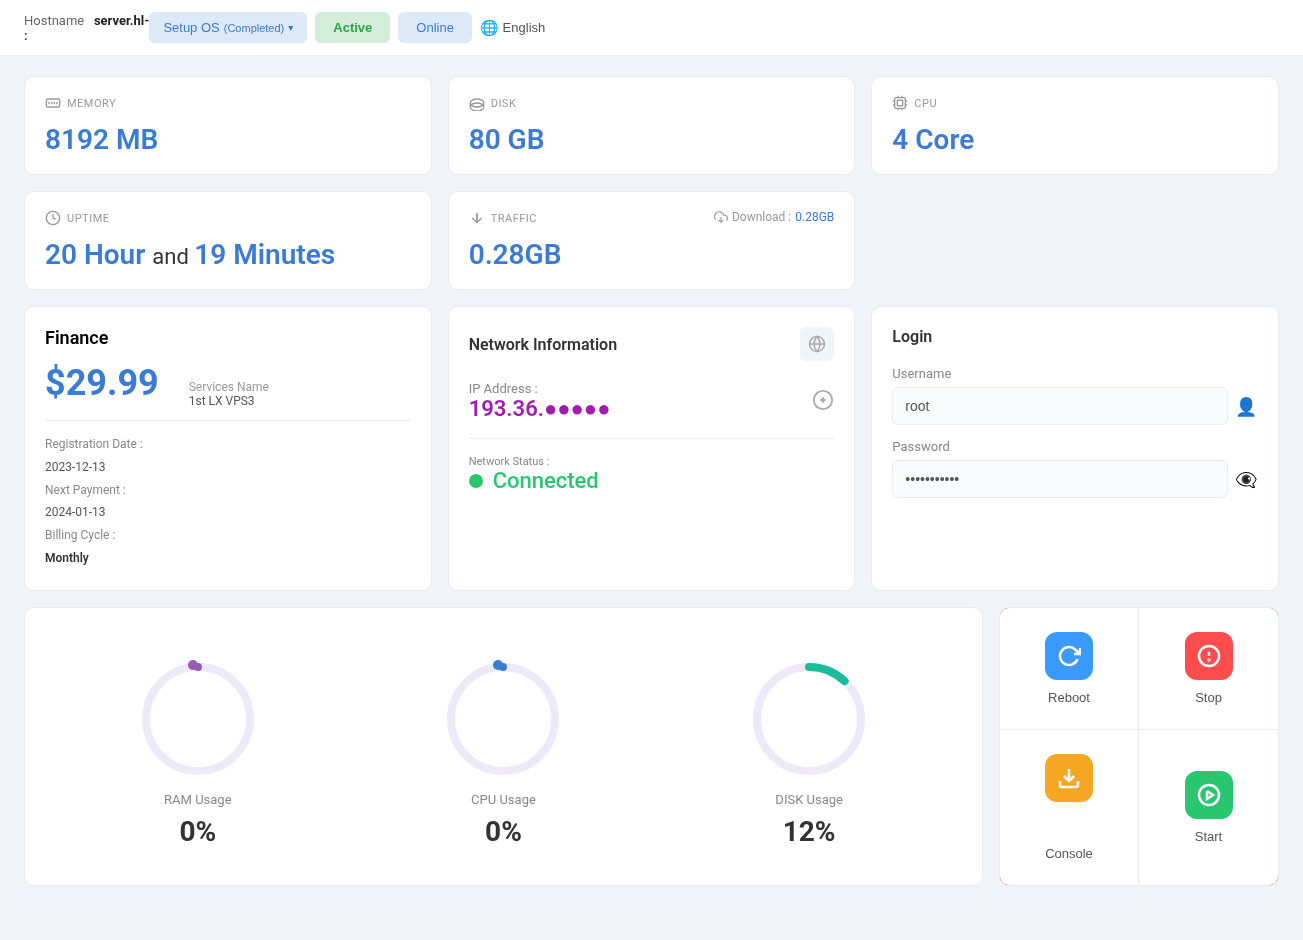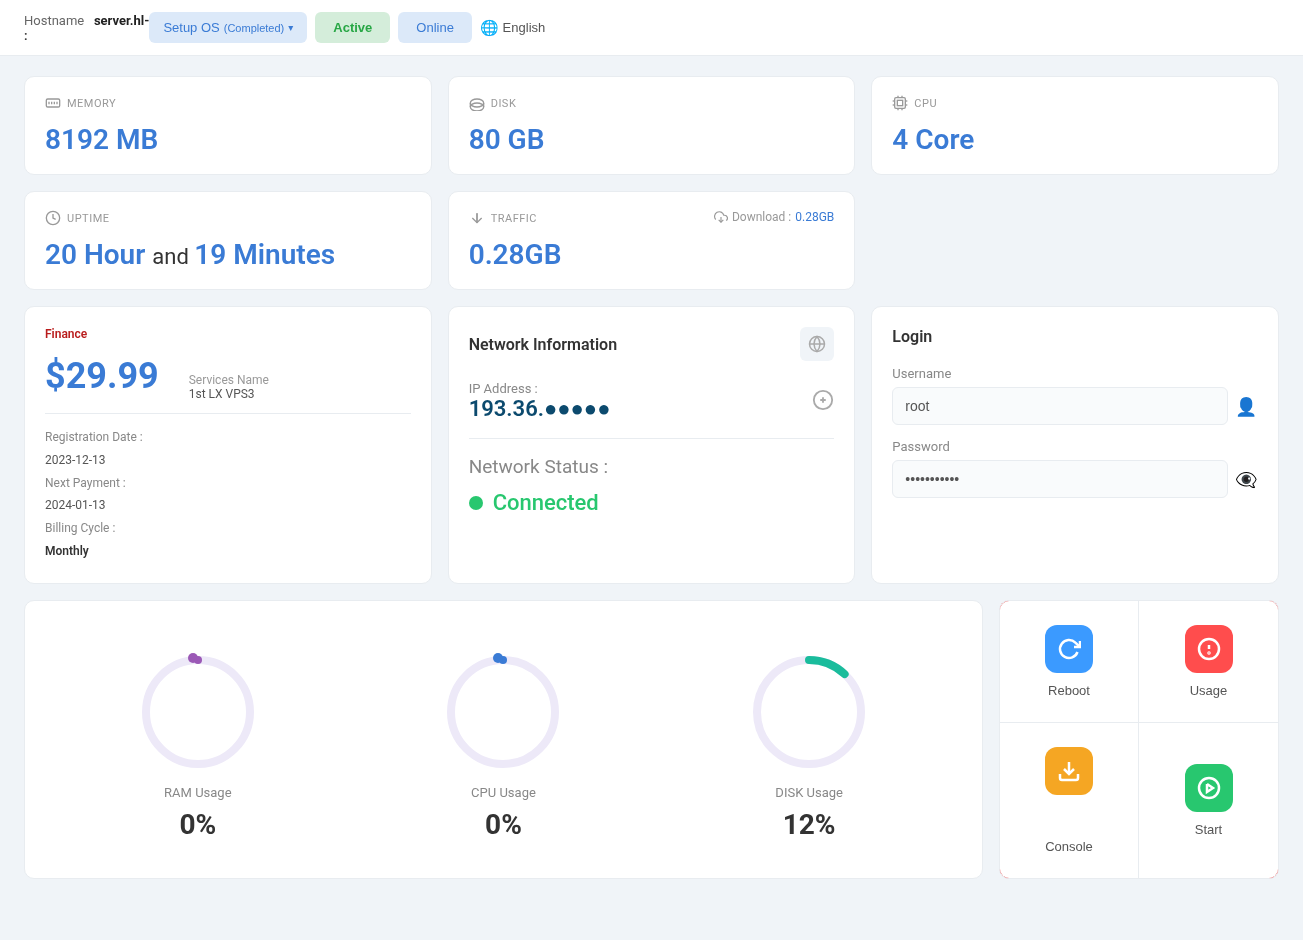--- a/index.html
+++ b/index.html
@@ -125,23 +125,23 @@
       display: grid;
       grid-template-columns: 1fr 1fr 1fr;
       gap: 16px;
       margin-bottom: 16px;
     }
     
     .finance-card {
       padding: 20px;
     }
     .finance-title {
-      font-size: 12px;
-      font-weight: 600;
-      color: #b91c1c;
+      font-size: 18px;
+      font-weight: 600;
+      color: #000000;
       margin-bottom: 14px;
     }
     .finance-price {
       font-size: 36px;
       color: #3a7bd5;
       font-weight: 700;
       margin-bottom: 4px;
     }
     .finance-right {
       text-align: left;
@@ -216,33 +216,33 @@
       border-bottom: 1px solid #e8ecf0;
       padding-bottom: 16px;
       margin-bottom: 16px;
     }
     .ip-label {
       font-size: 13px;
       color: #888;
     }
     .ip-value {
       font-size: 22px;
-      color: #0c4a6e;
+      color: #a21caf;
       font-weight: 600;
     }
     .copy-btn {
       background: none;
       border: none;
       cursor: pointer;
       color: #999;
     }
     .network-status-label {
-      font-size: 19px;
+      font-size: 11px;
       color: #888;
-      margin-bottom: 12px;
+      margin-bottom: 0;
     }
     .status-connected {
       display: flex;
       align-items: center;
       gap: 10px;
     }
     .status-dot {
       width: 14px;
       height: 14px;
       border-radius: 50%;
@@ -646,21 +646,21 @@
         <span class="action-label">Reboot</span>
       </button>
       <button class="action-btn">
         <div class="action-icon stop">
           <svg width="24" height="24" viewBox="0 0 24 24" fill="none" stroke="white" stroke-width="2.5">
             <circle cx="12" cy="12" r="10"></circle>
               <line x1="12" y1="8" x2="12" y2="12"></line>
               <circle cx="12" cy="16" r="0.5" fill="white"></circle>
           </svg>
         </div>
-        <span class="action-label">Usage</span>
+        <span class="action-label">Stop</span>
       </button>
       <button class="action-btn">
         <div class="action-icon console">
           <svg width="24" height="24" viewBox="0 0 24 24" fill="none" stroke="white" stroke-width="2.5">
             <path d="M21 15v4a2 2 0 0 1-2 2H5a2 2 0 0 1-2-2v-4"></path>
               <polyline points="7 10 12 15 17 10"></polyline>
               <line x1="12" y1="15" x2="12" y2="3"></line>
           </svg>
         </div>
         <span class="action-label">Console</span>

